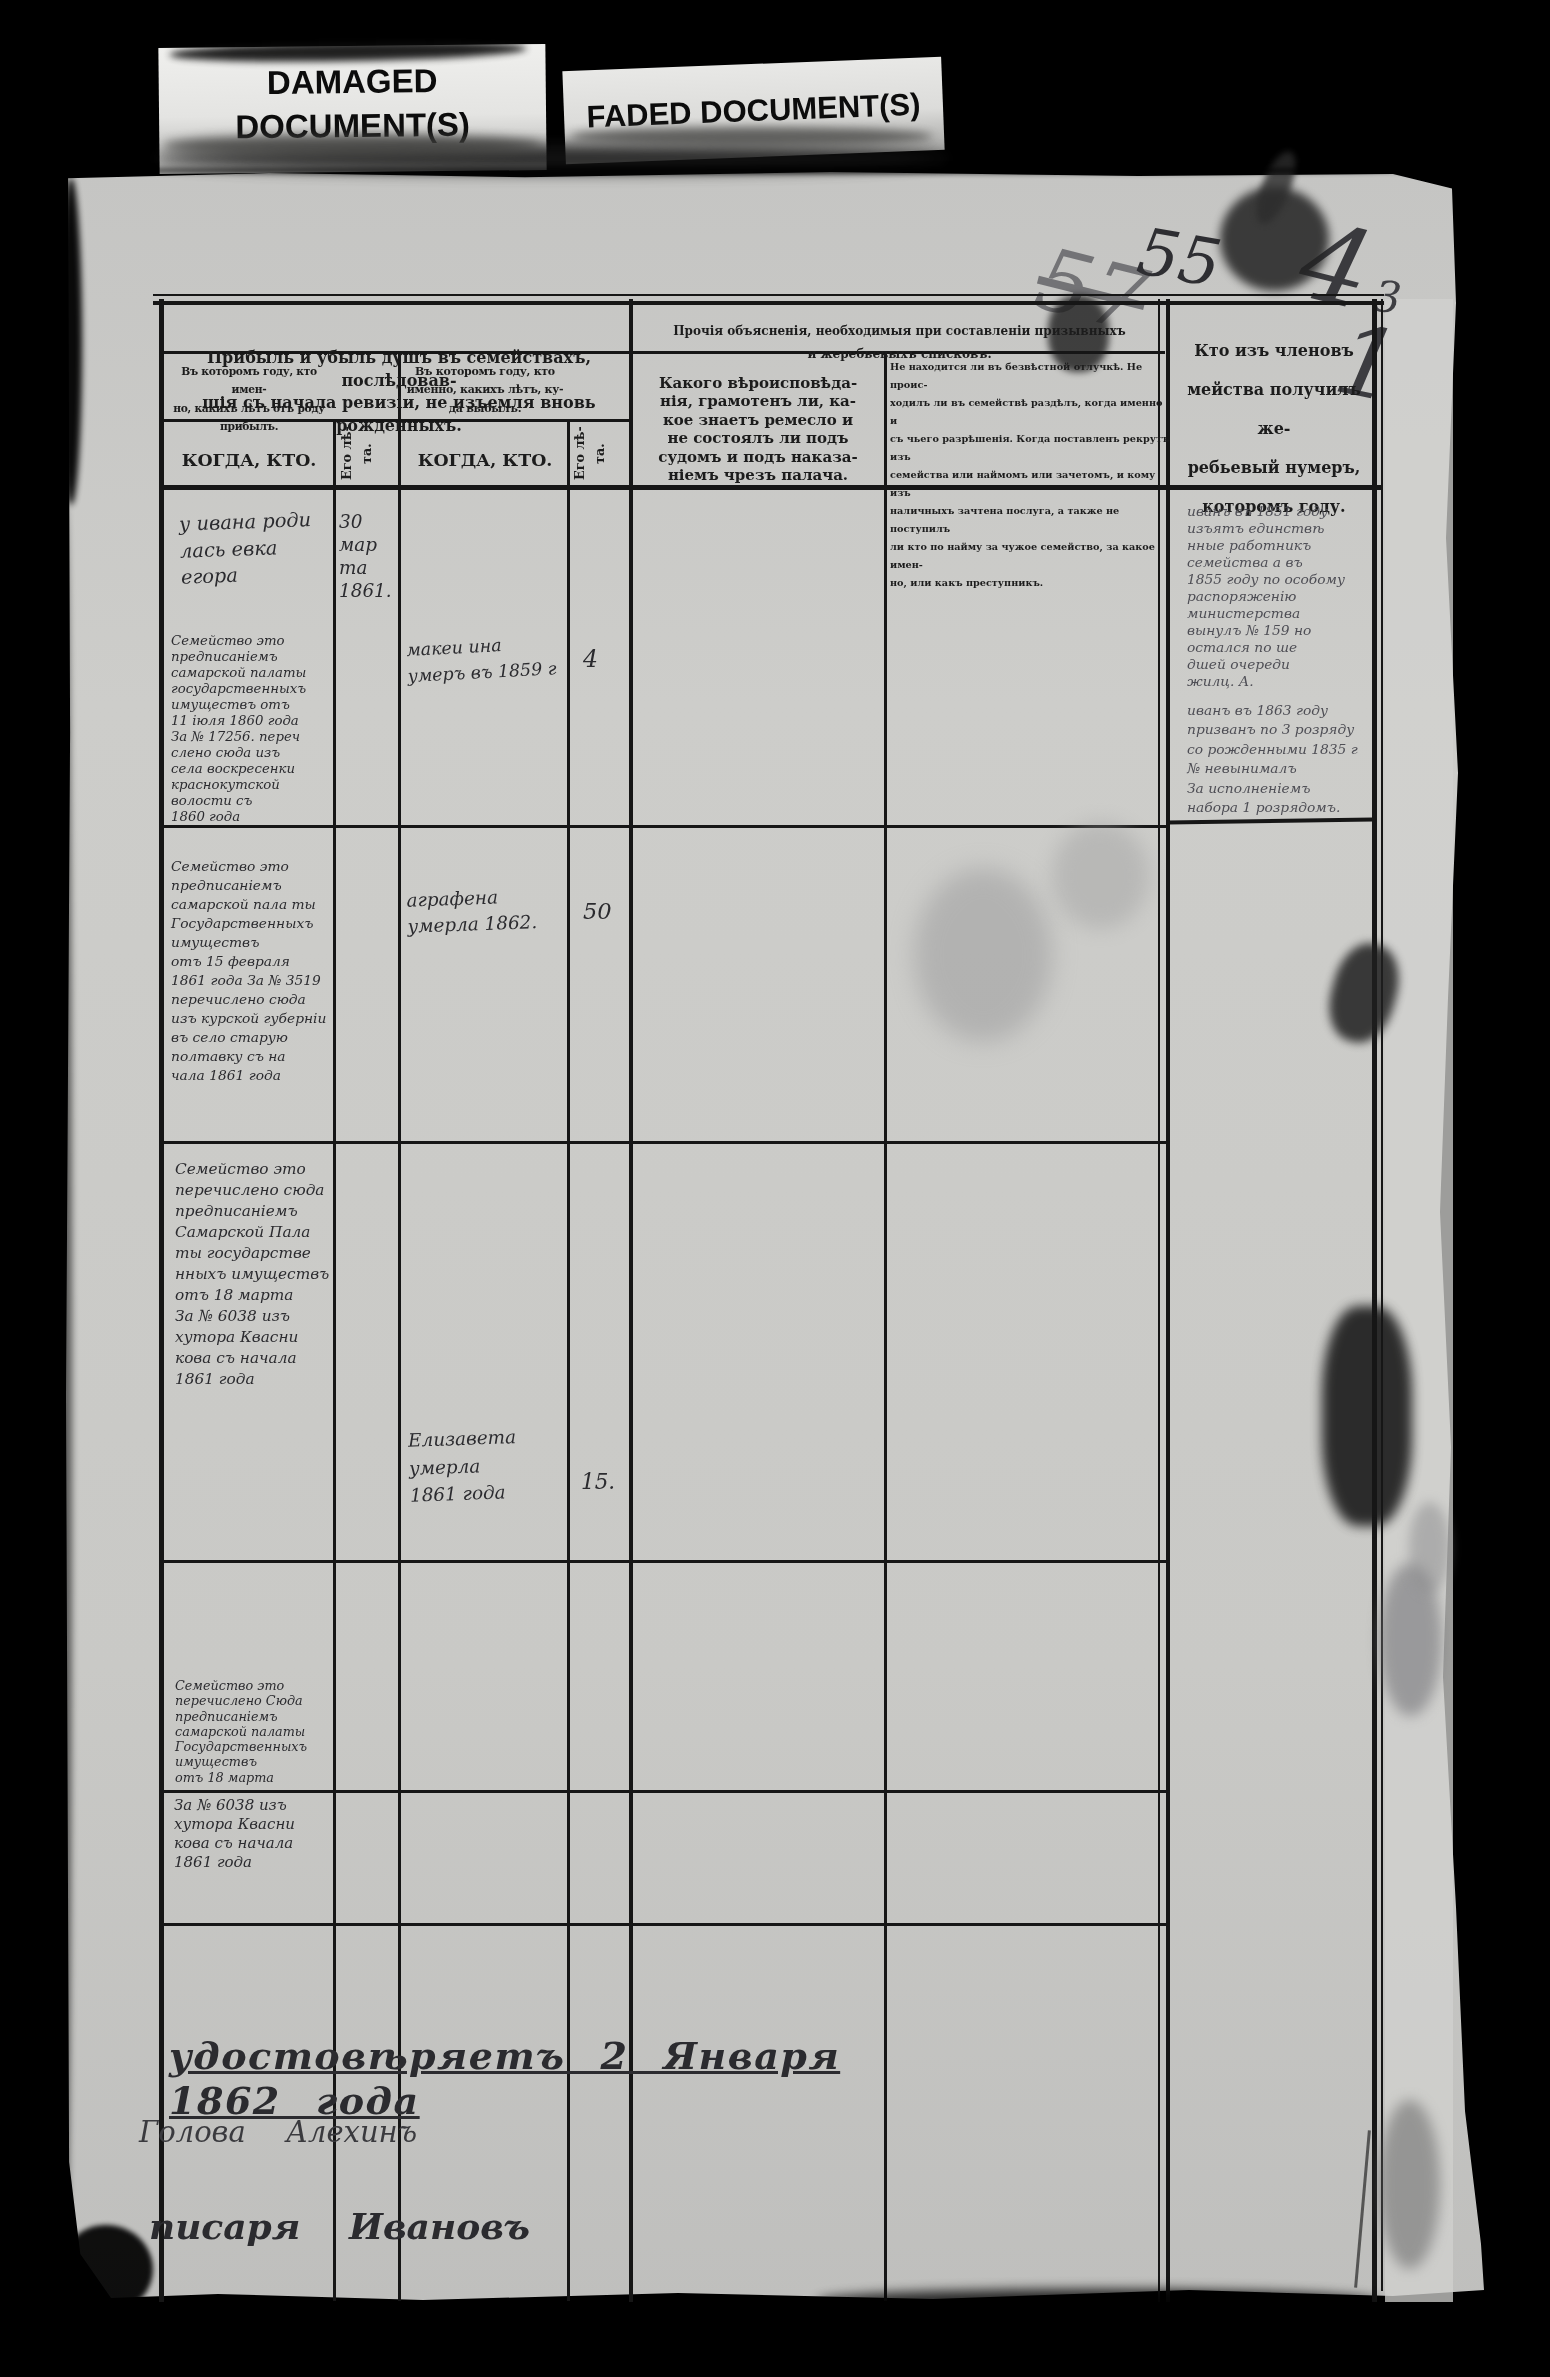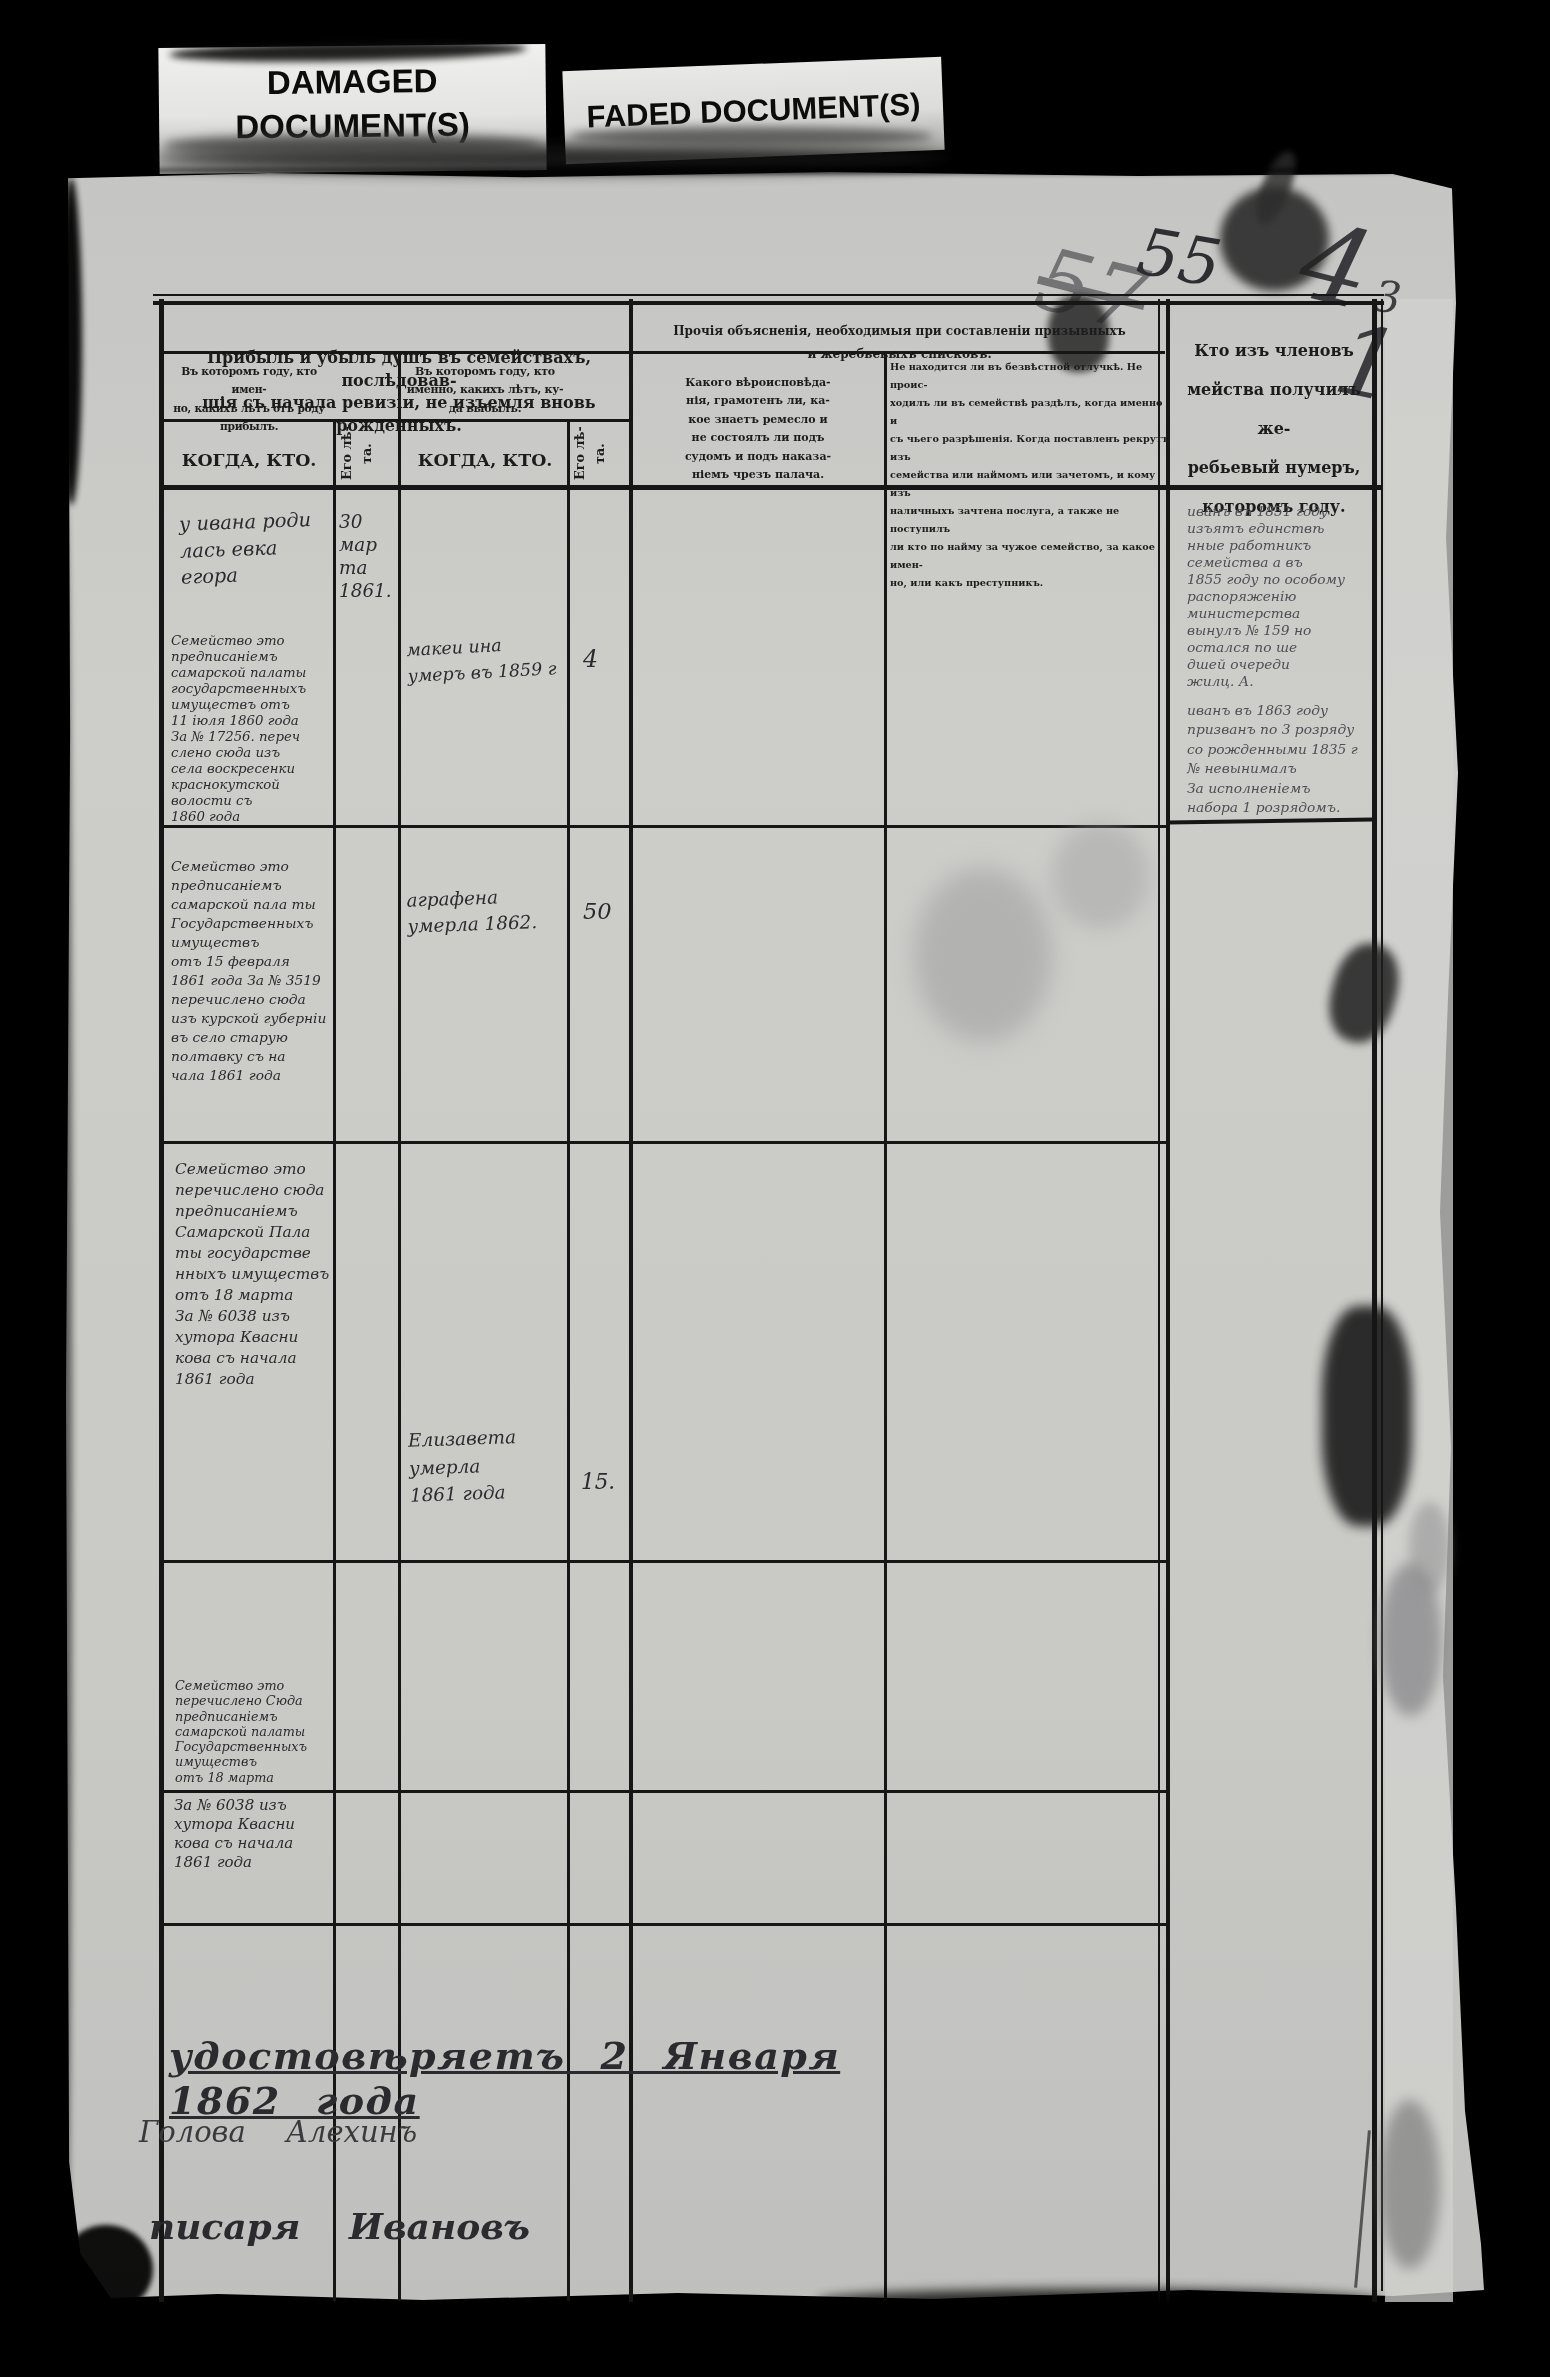--- a/index.html
+++ b/index.html
@@ -94,21 +94,21 @@
 именно, какихъ лѣтъ, ку-
 да выбылъ.</div>
 
   <div class="print center" style="left:167px;top:450px;width:164px;font-size:17.4px;">КОГДА,  КТО.</div>
   <div class="print center vert" style="left:337px;top:425px;width:59px;height:57px;font-size:12.8px;line-height:20.4px;">Его лѣ-
 та.</div>
   <div class="print center" style="left:404px;top:450px;width:162px;font-size:17.4px;">КОГДА,  КТО.</div>
   <div class="print center vert" style="left:570px;top:425px;width:57px;height:57px;font-size:12.8px;line-height:20.4px;">Его лѣ-
 та.</div>
 
-  <div class="print center" style="left:638px;top:374px;width:240px;font-size:11px;line-height:18.4px;">Какого вѣроисповѣда-
+  <div class="print center" style="left:638px;top:374px;width:240px;font-size:15px;line-height:18.4px;">Какого вѣроисповѣда-
 нія, грамотенъ ли, ка-
 кое знаетъ ремесло и
 не состоялъ ли подъ
 судомъ и подъ наказа-
 ніемъ чрезъ палача.</div>
   <div class="print center" style="left:1171px;top:331px;width:206px;font-size:16px;line-height:39px;">Кто изъ членовъ
 мейства получилъ же-
 ребьевый нумеръ,
 которомъ году.</div>
 

